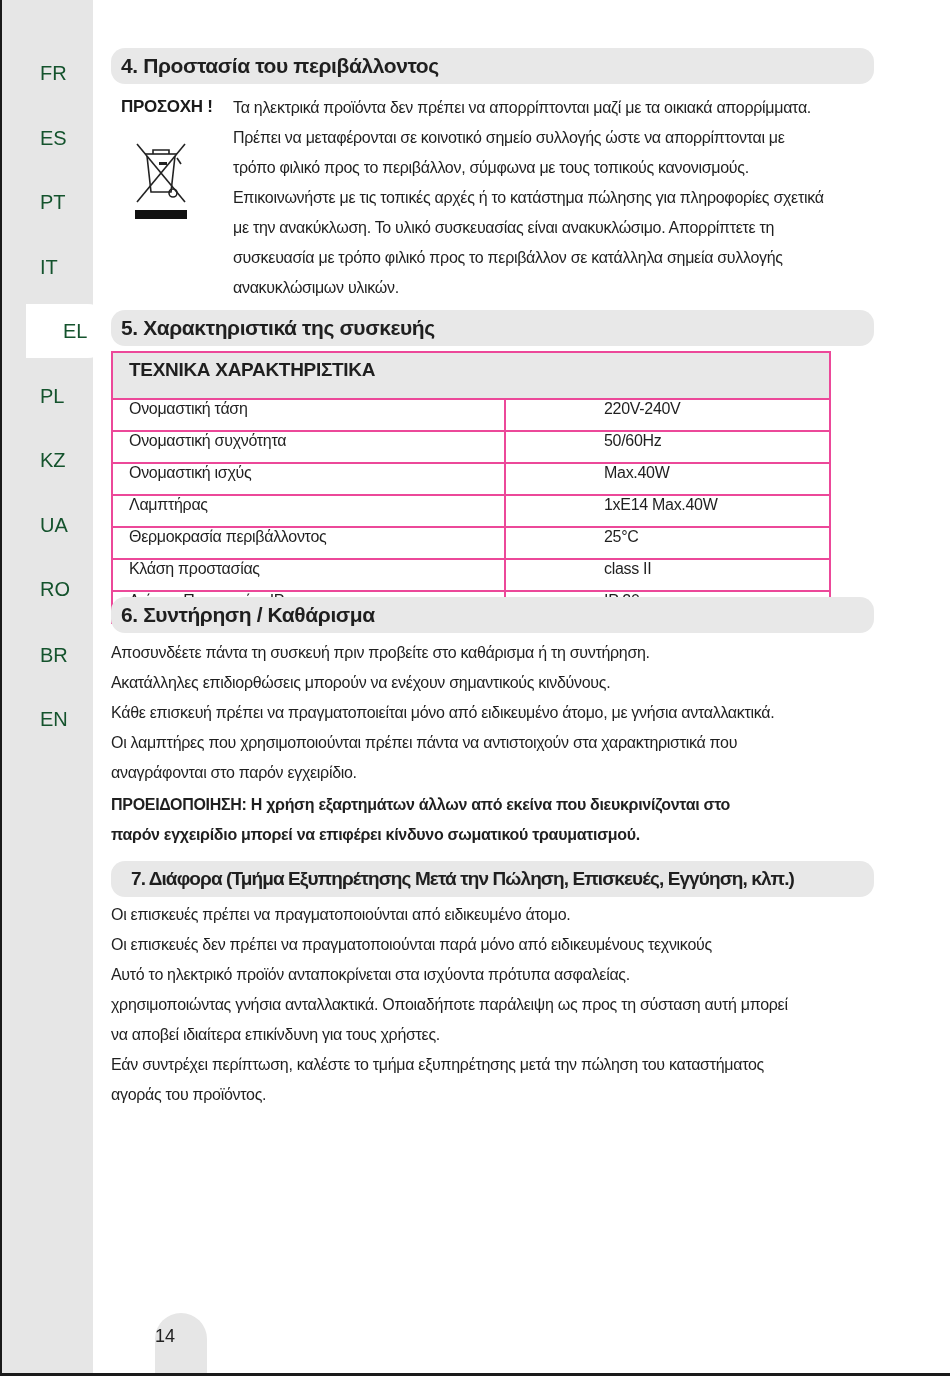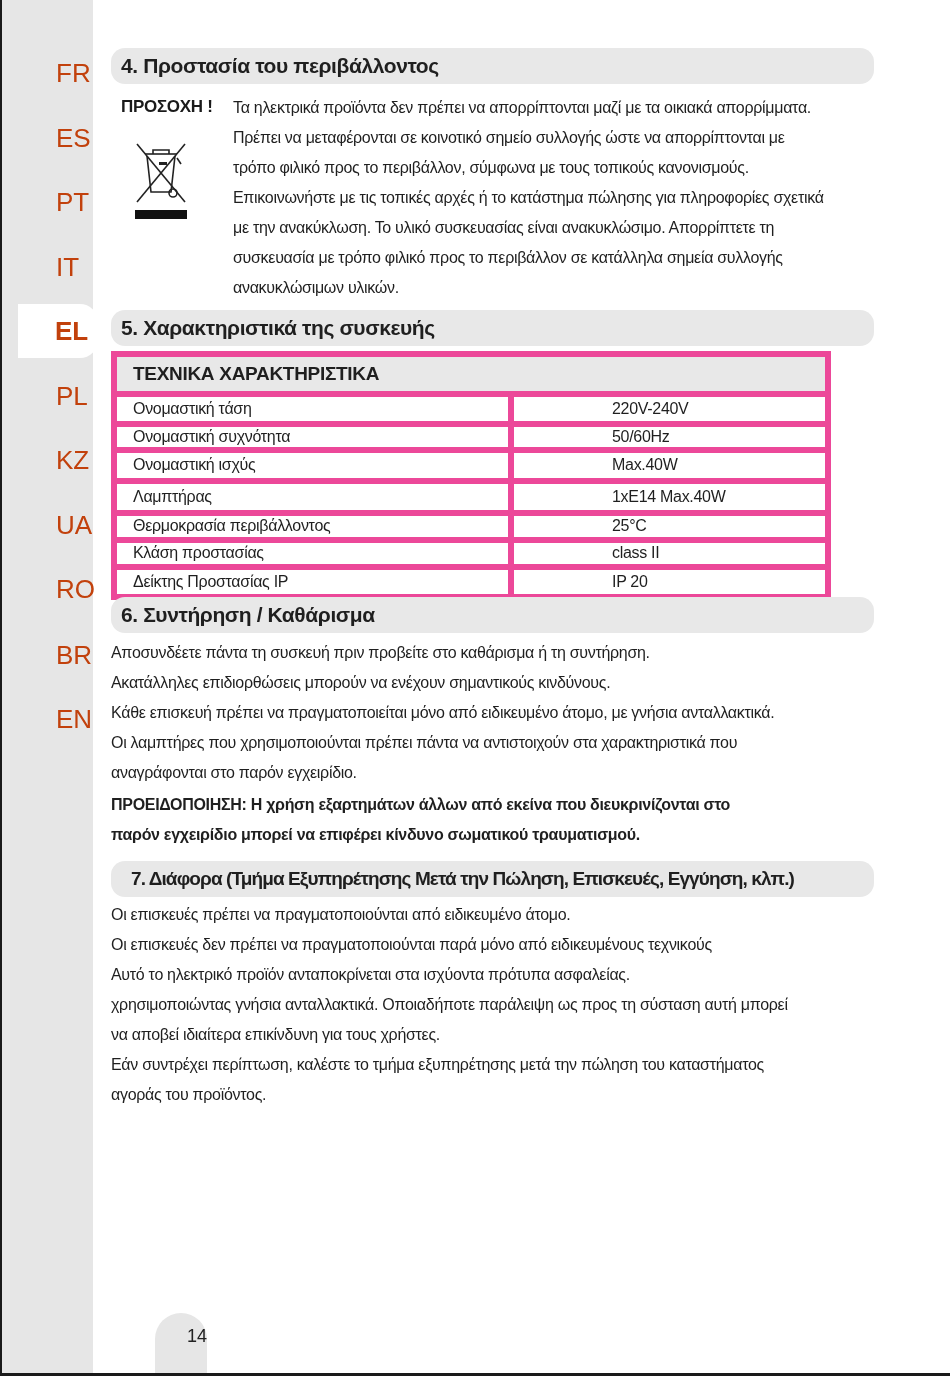--- a/index.html
+++ b/index.html
@@ -1,40 +1,40 @@
 <!DOCTYPE html>
 <html><head>
 <meta charset="utf-8">
 <style>
   html, body { margin:0; padding:0; }
   body { width:950px; height:1376px; background:#ffffff; position:relative; overflow:hidden;
          font-family:"Liberation Sans", sans-serif; color:#1a1a1a; }
   .left-edge { position:absolute; left:0; top:0; width:2px; height:1376px; background:#1a1a1a; }
   .sidebar { position:absolute; left:2px; top:0; width:91px; height:1376px; background:#e6e6e6; }
-  .lang { position:absolute; left:16px; width:91px; height:54px; font-size:26px; line-height:54px;
-          padding-left:38px; box-sizing:border-box; color:#c2410c; }
-  .lang.active { background:#ffffff; border-radius:0 18px 18px 0; width:80px; font-weight:bold; padding-left:37px; }
+  .lang { position:absolute; left:0; width:91px; height:54px; font-size:20px; line-height:54px;
+          padding-left:38px; box-sizing:border-box; color:#14532d; }
+  .lang.active { background:#ffffff; border-radius:0 18px 18px 0; width:80px; font-weight:normal; padding-left:37px;margin-left:24px; }
   .bottom-line { position:absolute; left:0; bottom:0; width:950px; height:3px; background:#1a1a1a; }
   .page-tab { position:absolute; left:155px; top:1313px; width:52px; height:63px; background:#e6e6e6;
-              border-radius:26px 26px 0 0; text-align:right; font-size:18px; line-height:46px; color:#222; }
+              border-radius:26px 26px 0 0; text-align:left; font-size:18px; line-height:46px; color:#222; }
 
   .section-header { position:absolute; left:111px; width:763px; height:36px; background:#e8e8e8;
                     border-radius:14px; box-sizing:border-box; padding-left:10px;
                     font-family:"Liberation Sans", sans-serif; font-weight:bold; font-size:21px;
                     line-height:36px; color:#1f1f1f; letter-spacing:-0.4px; }
   .sec7 { font-size:19px; letter-spacing:-0.9px;padding-left:20px; }
 
   .text { position:absolute; font-family:"Liberation Sans", sans-serif; font-size:16px; line-height:30px;
           color:#1f1f1f; letter-spacing:-0.3px; }
   .caution-label { position:absolute; left:121px; top:93px; font-weight:bold; font-size:17px; line-height:28px; letter-spacing:-0.3px; }
   .weee-icon { position:absolute; left:133px; top:140px; width:56px; height:86px; }
 
   .spec-table { position:absolute; left:111px; top:351px; width:720px; border-collapse:collapse;
                 font-family:"Liberation Sans", sans-serif; font-size:16px; color:#1f1f1f; }
-  .spec-table td, .spec-table th { border:6px solid #ec4899; padding:0 0 1px 16px; letter-spacing:-0.3px; }
+  .spec-table td, .spec-table th { border:2px solid #ec4899; padding:0 0 12px 16px; letter-spacing:-0.3px; }
   .spec-table th { background:#e8e8e8; text-align:left; font-weight:bold; font-size:19px; height:33px; padding-left:16px; }
   .spec-table td.val { padding-left:98px; }
   .spec-table td.lbl { width:375px; }
 
   .warn { font-weight:bold; }
 </style>
 </head>
 <body>
 
 <div class="left-edge"></div>

